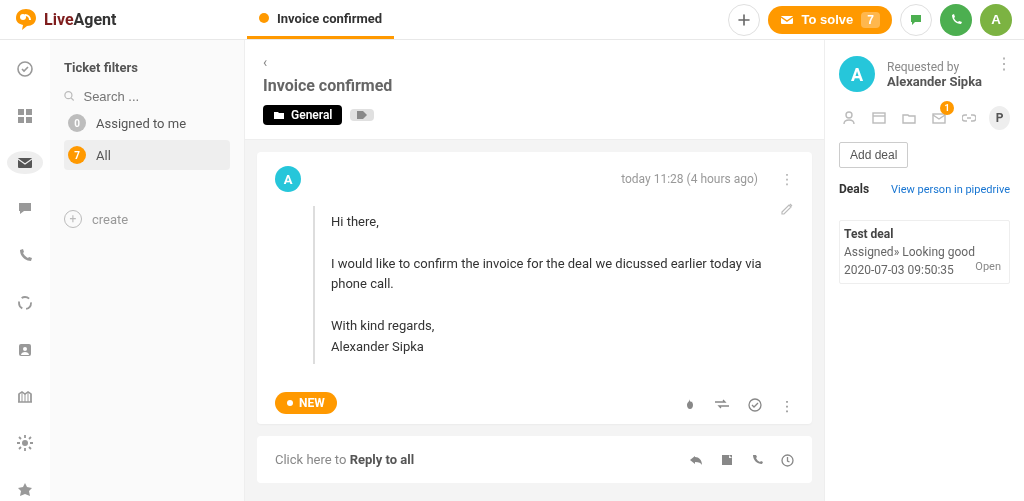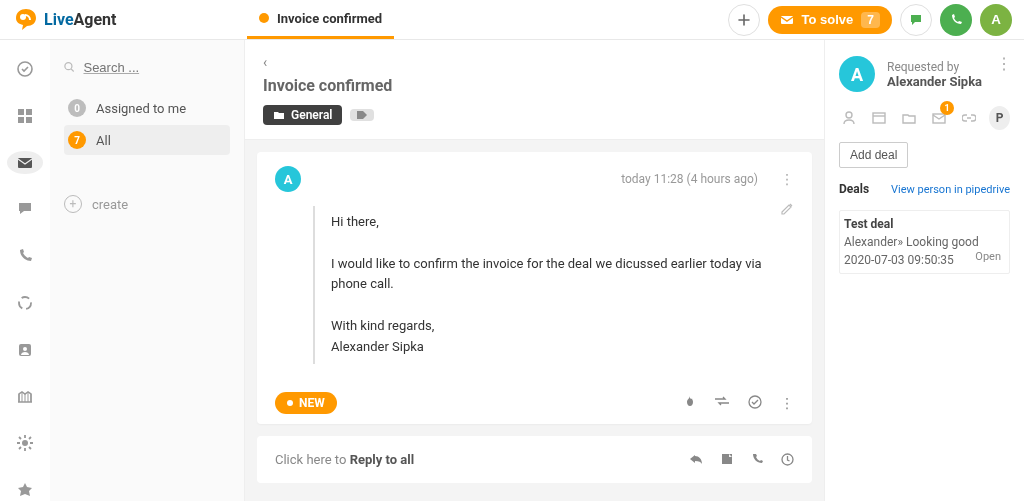--- a/index.html
+++ b/index.html
@@ -3,21 +3,21 @@
   <meta charset="utf-8">
   <style>
     * { margin: 0; padding: 0; box-sizing: border-box; }
     body { font-family: -apple-system, BlinkMacSystemFont, "Segoe UI", Roboto, Arial, sans-serif; background: #fff; color: #333; font-size: 14px; }
     
     
     .top-header { height: 40px; display: flex; align-items: center; padding: 0 12px; border-bottom: 1px solid #e8e8e8; background: #fff; }
     .logo-wrap { display: flex; align-items: center; gap: 4px; width: 235px; }
     .logo-icon { width: 28px; height: 28px; position: relative; }
     .logo-text { font-size: 16px; font-weight: 700; }
-    .logo-text .live { color: #0369a1; text-align: center; }
+    .logo-text .live { color: #7f1d1d; text-align: center; }
     .logo-text .agent { color: #333; }
     .tab-area { display: flex; align-items: center; height: 100%; }
     .tab-item { display: flex; align-items: center; gap: 8px; height: 100%; padding: 0 12px; border-bottom: 3px solid #ff9900; font-weight: 700; font-size: 13px; color: #333; }
     .dot-orange { width: 10px; height: 10px; background: #ff9900; border-radius: 50%; }
     .header-right { margin-left: auto; display: flex; align-items: center; gap: 8px; }
     .circle-btn { width: 32px; height: 32px; border-radius: 50%; display: flex; align-items: center; justify-content: center; border: 1px solid #e0e0e0; background: #fff; cursor: pointer; }
     .to-solve-btn { background: #ff9900; color: #fff; border-radius: 18px; padding: 6px 12px; display: flex; align-items: center; gap: 8px; font-weight: 700; font-size: 13px; border: none; cursor: pointer; }
     .to-solve-count { background: rgba(255,255,255,0.3); padding: 1px 6px; border-radius: 4px; font-size: 12px; }
     .icon-circle-green { background: #4caf50; border: none; }
     .icon-circle-lime { background: #7cb342; border: none; color:#fff; font-weight:700; }
@@ -26,73 +26,73 @@
     .main { display: flex; height: calc(100vh - 40px); }
     
     
     .rail { width: 50px; background: #fff; display: flex; flex-direction: column; align-items: center; padding-top: 18px; gap: 24px; }
     .rail-icon { width: 36px; height: 36px; display: flex; align-items: center; justify-content: center; border-radius: 50%; color: #999; cursor: pointer; }
     .rail-icon.active { background: #eeeeee; color: #555; }
     
     
     .filter-panel { width: 195px; background: #fafafa; border-right: 1px solid #eee; padding: 20px 14px; }
     .filter-title { font-weight: 700; color: #555; font-size: 13px; margin-bottom: 14px; }
-    .search-row { display: flex; align-items: center; gap: 8px; color: #aaa; margin-bottom: 18px; font-size: 13px; text-decoration: underline; }
+    .search-row { display: flex; align-items: center; gap: 8px; color: #aaa; margin-bottom: 4px; font-size: 13px; }
     .search-input { border: none; background: transparent; outline: none; width: 100%; color: #666; font-size: 13px; }
     .filter-item { display: flex; align-items: center; gap: 10px; padding: 6px 4px; border-radius: 4px; font-size: 13px; color: #555; cursor: pointer; margin-bottom: 2px; }
     .filter-item.active { background: #eeeeee; }
     .count-badge { width: 18px; height: 18px; border-radius: 50%; background: #bdbdbd; color: #fff; font-size: 10px; font-weight: 700; display: flex; align-items: center; justify-content: center; }
     .count-badge.orange { background: #ff9900; }
     .create-row { display: flex; align-items: center; gap: 10px; color: #999; font-size: 13px; margin-top: 40px; cursor: pointer; }
     .plus-circle { width: 18px; height: 18px; border: 1.5px solid #bbb; border-radius: 50%; display: flex; align-items: center; justify-content: center; font-size: 12px; color: #bbb; }
     
     
     .center { flex: 1; background: #f4f4f4; overflow-y: auto; }
     .ticket-header { background: #fff; padding: 14px 18px; border-bottom: 1px solid #eee; }
     .back-arrow { color: #888; font-size: 14px; margin-bottom: 6px; display: inline-block; cursor: pointer; }
     .ticket-title { font-weight: 700; font-size: 16px; color: #666; margin-bottom: 10px; }
     .tag-row { display: flex; align-items: center; gap: 8px; }
-    .tag-general { background: #404040; color: #fff; padding: 3px 10px; border-radius: 4px; font-size: 12px; display: flex; align-items: center; gap: 6px; font-weight: 600; }
+    .tag-general { background: #000000; color: #fff; padding: 3px 10px; border-radius: 4px; font-size: 12px; display: flex; align-items: center; gap: 6px; font-weight: 600; }
     .tag-add { background: #e0e0e0; color: #888; padding: 2px 7px; border-radius: 4px; font-size: 12px; cursor: pointer; }
     
     .message-card { background: #fff; margin: 12px; border-radius: 4px; box-shadow: 0 1px 2px rgba(0,0,0,0.04); }
     .msg-header { display: flex; align-items: center; padding: 14px 18px; gap: 12px; }
     .avatar-sm { width: 26px; height: 26px; border-radius: 50%; background: #26c6da; color: #fff; font-weight: 700; font-size: 13px; display: flex; align-items: center; justify-content: center; }
     .author-name { font-weight: 700; font-size: 13px; color: #555; }
     .wrote-label { color: #999; font-size: 13px; margin-left: 8px; }
     .msg-time { margin-left: auto; color: #999; font-size: 12px; }
     .msg-vert { color: #aaa; margin-left: 10px; cursor: pointer; }
     .msg-body { padding: 0 18px 18px 56px; position: relative; }
     .msg-body-inner { border-left: 2px solid #ddd; padding: 6px 0 6px 16px; color: #333; font-size: 13px; line-height: 1.6; }
     .edit-icon-float { position: absolute; right: 18px; top: -4px; color: #bbb; cursor: pointer; }
     
-    .status-bar { display: flex; align-items: center; padding: 10px 18px; gap: 17px; }
+    .status-bar { display: flex; align-items: flex-end; padding: 10px 18px; gap: 17px; }
     .new-pill { background: #ff9900; color: #fff; padding: 4px 12px; border-radius: 14px; font-weight: 700; font-size: 12px; display: flex; align-items: center; gap: 6px; }
     .new-pill::before { content: ""; width: 6px; height: 6px; background: #fff; border-radius: 50%; }
     .status-icons { margin-left: auto; display: flex; gap: 18px; color: #888; }
     .status-icons span { cursor: pointer; }
     
-    .reply-row { background: #fff; margin: 0 12px 12px; padding: 16px 18px; display: flex; align-items: center; color: #888; font-size: 13px; border-radius: 4px; }
+    .reply-row { background: #fff; margin: 0 12px 12px; padding: 16px 18px; display: flex; align-items: flex-end; color: #888; font-size: 13px; border-radius: 4px; }
     .reply-row strong { color: #555; font-weight: 700; }
     .reply-icons { margin-left: auto; display: flex; gap: 18px; color: #888; }
     .reply-icons span { cursor: pointer; }
     
     
     .right-panel { width: 200px; background: #fff; border-left: 1px solid #eee; padding: 16px 14px; font-size: 12px; }
     .req-row { display: flex; gap: 12px; align-items: center; margin-bottom: 14px; }
     .avatar-med { width: 36px; height: 36px; border-radius: 50%; background: #26c6da; color: #fff; font-weight: 700; font-size: 18px; display: flex; align-items: center; justify-content: center; }
     .req-label { color: #888; font-size: 12px; }
     .req-name { font-weight: 700; color: #555; font-size: 13px; }
     .more-dots { position: absolute; right: 12px; top: 54px; color: #aaa; cursor: pointer; font-size: 16px; }
     .panel-icons { display: flex; gap: 11px; margin-bottom: 12px; align-items: center; color: #bbb; }
     .panel-icon-wrap { width: 22px; height: 22px; display: flex; align-items: center; justify-content: center; cursor: pointer; position: relative; }
     .badge-1 { position: absolute; top: -6px; right: -6px; background: #ff9900; color: #fff; width: 14px; height: 14px; border-radius: 50%; font-size: 9px; display: flex; align-items: center; justify-content: center; font-weight: 700; }
     .p-circle { background: #eee; border-radius: 50%; width: 24px; height: 24px; display: flex; align-items: center; justify-content: center; color: #555; font-weight: 700; font-size: 12px; }
     .add-deal-btn { border: 1px solid #ccc; background: #fff; padding: 5px 10px; font-size: 12px; cursor: pointer; border-radius: 2px; color: #555; margin-bottom: 14px; }
-    .deals-head { display: flex; justify-content: space-between; align-items: center; font-weight: 700; color: #333; margin-bottom: 14px; }
+    .deals-head { display: flex; justify-content: space-between; align-items: center; font-weight: 700; color: #333; margin-bottom: 24px; }
     .pipedrive-link { color: #1976d2; font-weight: 400; font-size: 11px; cursor: pointer; }
     .deal-card { border: 1px solid #eee; padding: 4px; border-radius: 2px; position: relative; font-size: 12px; color: #666; line-height: 1.5; }
     .deal-title { font-weight: 700; color: #444; }
     .deal-open { position: absolute; right: 8px; top: 38px; color: #888; font-size: 11px; }
     
     svg { display: block; }
   </style>
 </head>
 <body>
 
@@ -201,20 +201,21 @@
         </svg>
       </div>
     <div class="rail-icon">
         <svg width="16" height="16" viewBox="0 0 16 16">
           <path d="M8 1l2 4 5 1-3 3 1 5-5-2-5 2 1-5-3-3 5-1z" fill="#999"></path>
         </svg>
       </div>
   </div>
 
   <div class="filter-panel">
+    <div class="filter-title">Ticket filters</div>
     <div class="search-row">
       <svg width="13" height="13" viewBox="0 0 13 13">
           <circle cx="5" cy="5" r="4" stroke="#bbb" stroke-width="1.4" fill="none"></circle>
           <path d="M8 8l3 3" stroke="#bbb" stroke-width="1.4"></path>
         </svg>
       <input class="search-input" placeholder="Search ..." style="">
     </div>
     <div class="filter-item">
       <span class="count-badge">0</span>
       <span>Assigned to me</span>
@@ -369,19 +370,19 @@
           <span>P</span>
         </span>
     </div>
     <button class="add-deal-btn">Add deal</button>
     <div class="deals-head">
       <span>Deals</span>
       <span class="pipedrive-link">View person in pipedrive</span>
     </div>
     <div class="deal-card">
       <div class="deal-title">Test deal</div>
-      <div><span>Alexander»</span>  <span>Looking good</span></div>
+      <div><span>Assigned»</span>  <span>Looking good</span></div>
       <div>2020-07-03 09:50:35</div>
       <span class="deal-open">Open</span>
     </div>
   </div>
 
 </div>
 
 </body></html>

